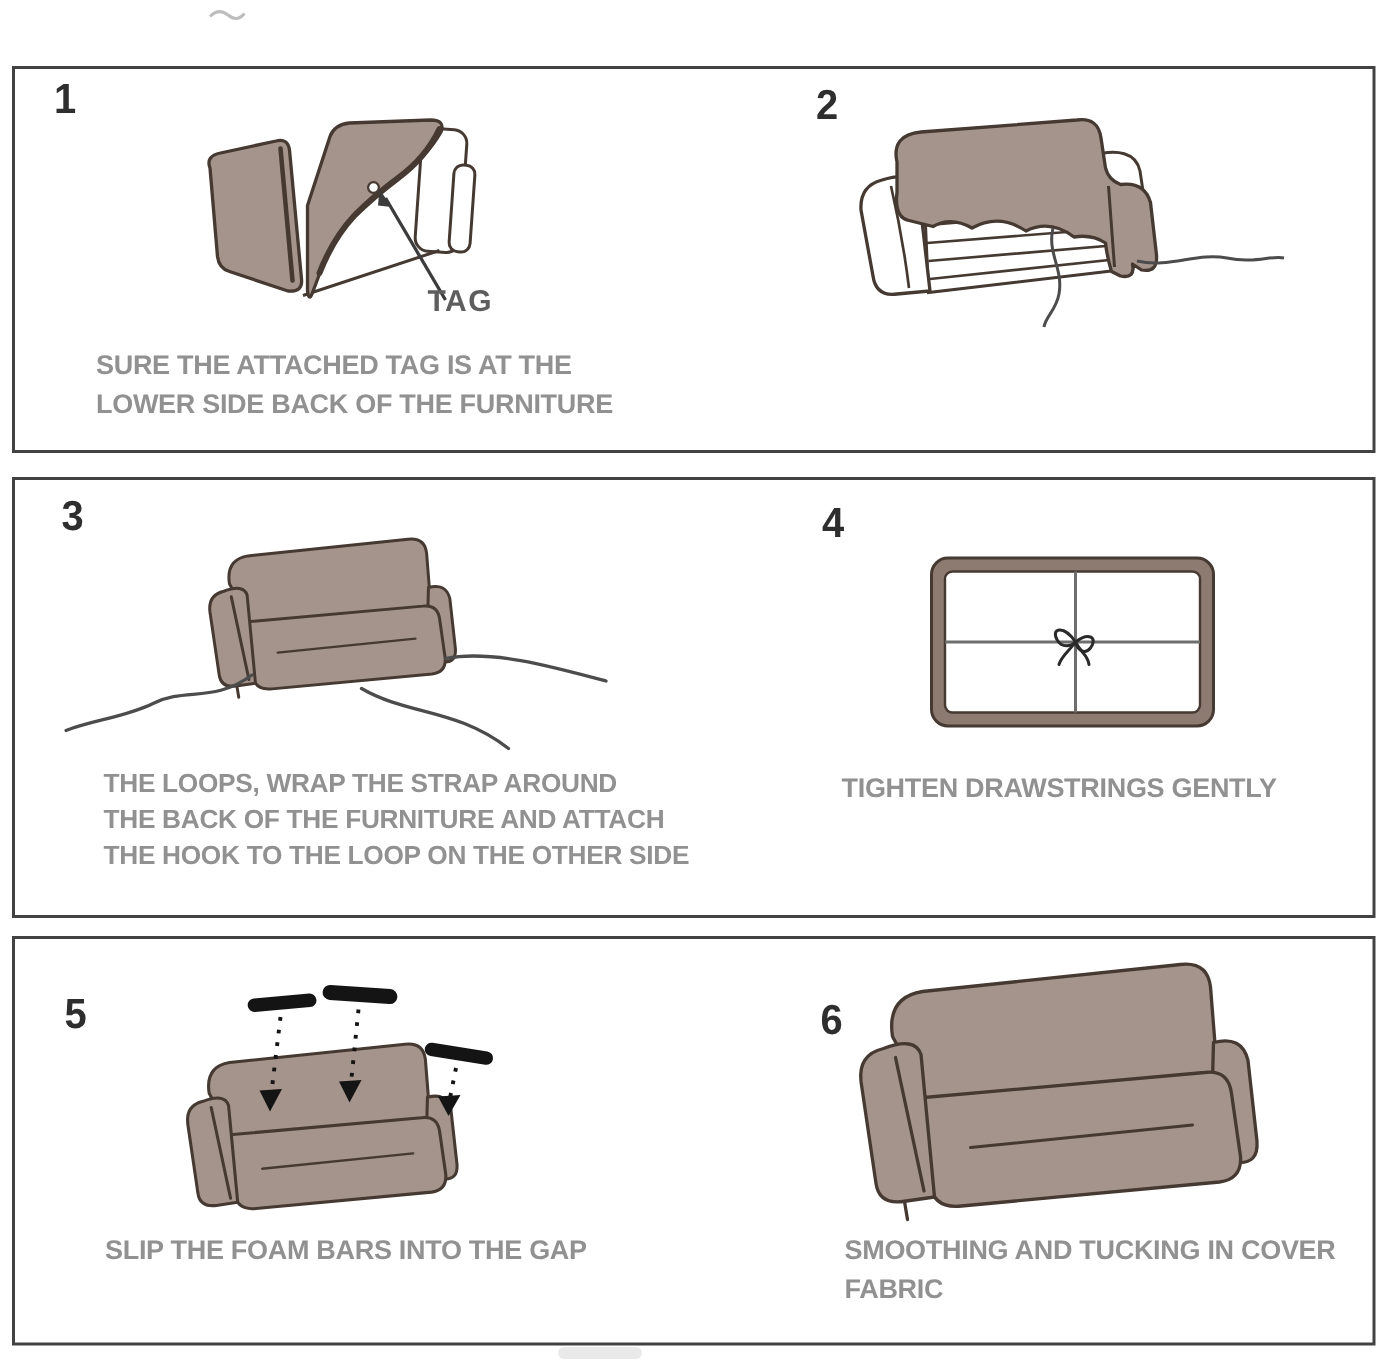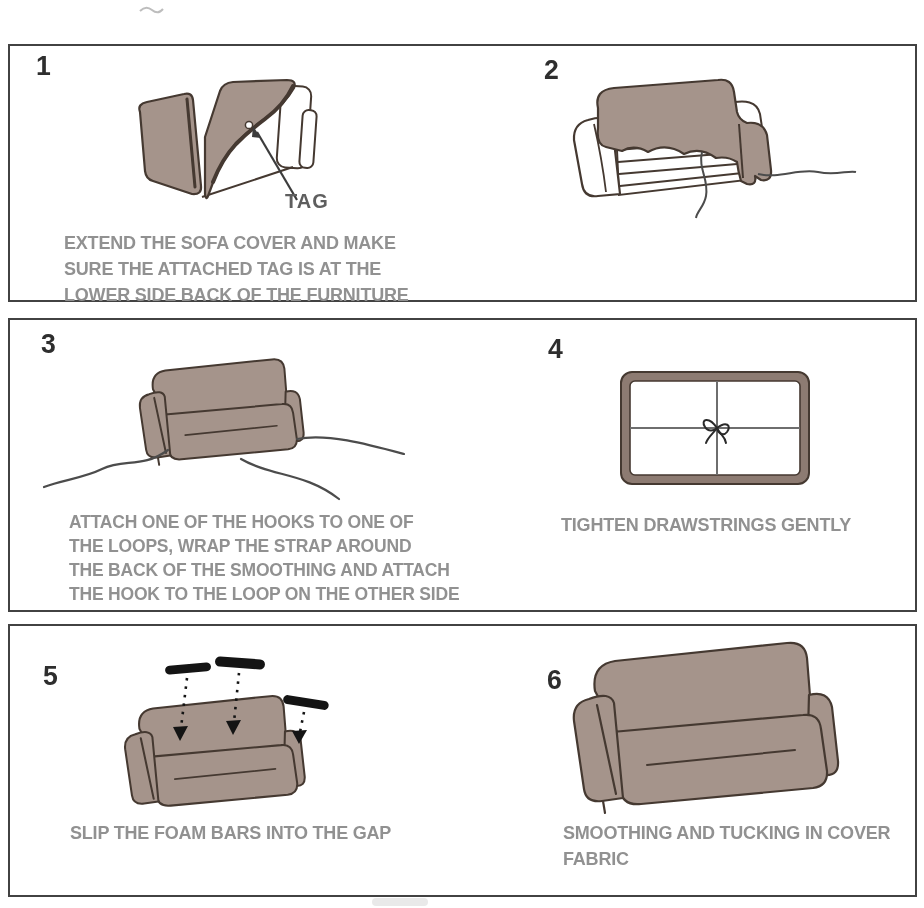--- a/index.html
+++ b/index.html
@@ -55,21 +55,20 @@
 
         <g>
           <path d="M190 126 L150 58" fill="none" stroke="#3c3c3c" stroke-width="2.2"></path>
           <polygon points="146,52 154,64 145,63" fill="#3c3c3c"></polygon>
         </g>
       </svg>
       <div class="tag-label" style="left:178px;top:116px;">TAG</div>
     </div>
 
     <div class="caption" style="left:54px;top:184px;">
-      <div>EXTEND THE SOFA COVER AND MAKE</div>
       <div>SURE THE ATTACHED TAG IS AT THE</div>
       <div>LOWER SIDE BACK OF THE FURNITURE</div>
     </div>
 
     <div class="stepnum" style="left:534px;top:8px;">2</div>
 
     <div class="art" style="left:530px;top:28px;">
       <svg width="330" height="160" viewBox="0 0 330 160">
 
         <path d="M186 30 Q216 22 220 40 L226 80 L204 74 Z" fill="#ffffff" stroke="#453931" stroke-width="2"></path>
@@ -113,23 +112,22 @@
         </g>
         <g fill="none" stroke="#4c4c4c" stroke-width="2.2" stroke-linecap="round">
           <path d="M126 106 C 100 125, 82 114, 60 125 C 42 134, 20 136, 2 143"></path>
           <path d="M255 95 C 285 89, 325 100, 362 110"></path>
           <path d="M199 115 C 230 133, 262 128, 297 155"></path>
         </g>
       </svg>
     </div>
 
     <div class="caption tight" style="left:59px;top:190px;">
-      <div>ATTACH ONE OF THE HOOKS TO ONE OF</div>
       <div>THE LOOPS, WRAP THE STRAP AROUND</div>
-      <div>THE BACK OF THE SMOOTHING AND ATTACH</div>
+      <div>THE BACK OF THE FURNITURE AND ATTACH</div>
       <div>THE HOOK TO THE LOOP ON THE OTHER SIDE</div>
     </div>
 
     <div class="stepnum" style="left:538px;top:13px;">4</div>
 
     <div class="art" style="left:607px;top:46px;">
       <svg width="200" height="124" viewBox="0 0 200 124">
         <rect x="4" y="6" width="188" height="112" rx="11" fill="#8d7b72" stroke="#453931" stroke-width="2"></rect>
         <rect x="13" y="15" width="170" height="94" rx="5" fill="#ffffff" stroke="#453931" stroke-width="1.6"></rect>
         <g stroke="#6e6e6e" stroke-width="2" fill="none">

